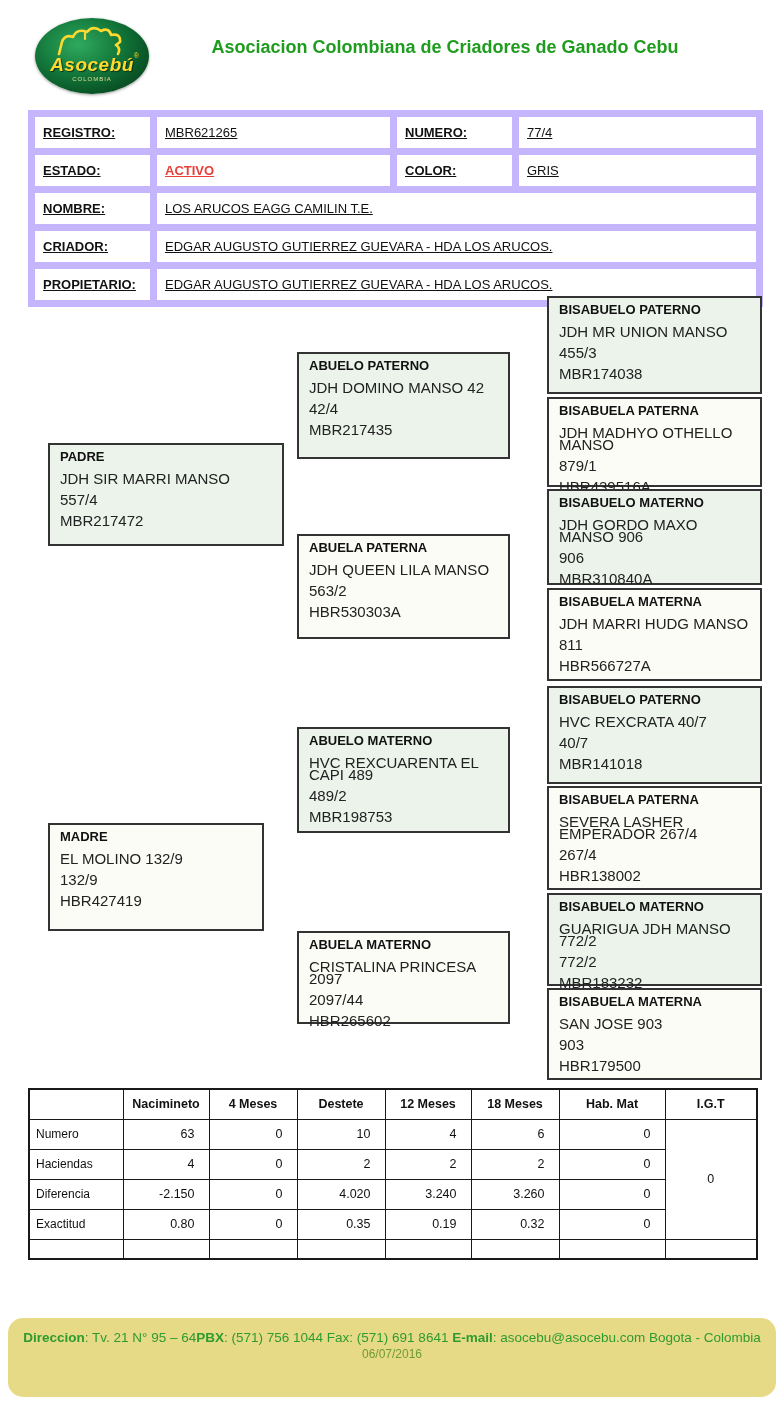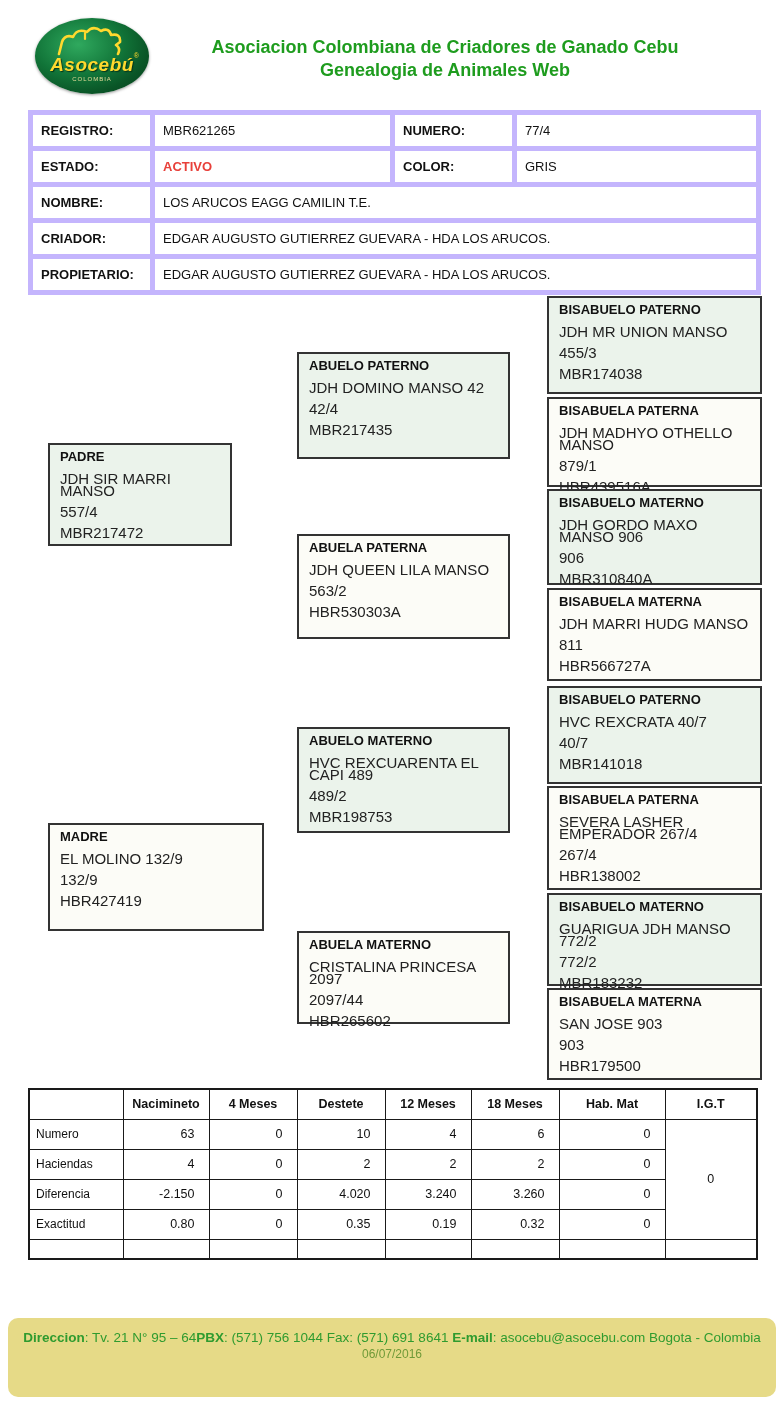--- a/index.html
+++ b/index.html
@@ -24,22 +24,22 @@
   .logo-text{position:absolute;left:0;right:0;top:36px;text-align:center;color:var(--logo-yellow);
     font-weight:bold;font-style:italic;font-size:19px;text-shadow:1px 1px 1px #06361a;letter-spacing:.5px;}
   .logo-reg{position:absolute;right:10px;top:34px;color:var(--logo-yellow);font-size:7px;}
   .logo-sub{position:absolute;left:0;right:0;top:58px;text-align:center;color:#e8dd9a;font-size:6px;letter-spacing:1px;}
   .titles{position:absolute;left:160px;top:36px;width:570px;text-align:center;
     color:var(--green);font-weight:bold;font-size:18px;line-height:23px;}
 
   
   table{border-collapse:collapse;table-layout:fixed;}
   .info-table{position:absolute;left:28px;top:110px;width:728px;}
-  .info-table td{border:5px solid #c4b5fd;height:28px;font-size:13px;color:#111;
-    padding:8px 8px;vertical-align:middle;overflow:hidden;white-space:nowrap;}
+  .info-table td{border:7px solid #c4b5fd;height:28px;font-size:13px;color:#111;
+    padding:8px 8px;vertical-align:middle;overflow:hidden;white-space:nowrap;text-decoration:underline;}
   .info-table{border:2px solid #1a1a1a;}
   .info-table td.lbl{font-weight:bold;}
   .info-table td.estado{color:var(--red);font-weight:bold;}
 
   
   .pbox{position:absolute;border:2px solid #333;padding:4px 10px 6px 10px;}
   .pbox.male{background:var(--male-box);}
   .pbox.female{background:var(--female-box);}
   .pbox-title{font-size:13px;font-weight:bold;color:#111;margin-bottom:4px;}
   .pbox-line{font-size:15px;color:#222;margin-top:9px;line-height:12px;}
@@ -49,21 +49,21 @@
   .stats-table th,.stats-table td{border:1px solid #1a1a1a;font-size:12.5px;color:#111;overflow:hidden;}
   .stats-table th{height:30px;font-weight:bold;text-align:center;}
   .stats-table td{height:30px;}
   .stats-table td.rowlbl{padding-left:6px;font-size:12px;}
   .stats-table td.num{text-align:right;padding-right:14px;}
   .stats-table td.igt{text-align:center;vertical-align:middle;}
   .stats-table tr.empty td{height:20px;}
 
   
   .footer{position:absolute;left:8px;top:1318px;width:768px;height:79px;background:var(--footer-bg);
-    border-radius:10px;text-align:center;padding-top:10px;color:var(--footer-green);}
+    border-radius:15px;text-align:center;padding-top:10px;color:var(--footer-green);}
   .footer-line{font-size:13.5px;line-height:19px;padding:0 4px;}
   .footer-line b{font-weight:bold;}
   .footer-date{font-size:12px;color:var(--date-green);}
 </style>
 </head>
 <body>
 
 <div class="page">
 
   <div>
@@ -71,21 +71,20 @@
       <svg width="86" height="30" viewBox="0 0 86 30">
         <path d="M10 28 L13 16 Q16 8 24 11 Q28 2 38 6 Q44 -1 52 5 Q60 1 62 9 Q72 7 71 16 L67 19 Q72 22 69 28" fill="none" stroke="#ffd92e" stroke-width="2.6" stroke-linecap="round" stroke-linejoin="round"></path>
         <path d="M36 7 L36 13" fill="none" stroke="#ffd92e" stroke-width="2.2" stroke-linecap="round"></path>
       </svg>
       <div class="logo-text">Asocebú</div>
       <div class="logo-reg">®</div>
       <div class="logo-sub">COLOMBIA</div>
     </div>
     <div class="titles">
       <div>Asociacion Colombiana de Criadores de Ganado Cebu</div>
-      <div>Genealogia de Animales Web</div>
     </div>
   </div>
 
   <table class="info-table">
     <colgroup>
         <col style="width:122px">
         <col style="width:240px">
         <col style="width:122px">
         <col style="width:244px">
       </colgroup>
@@ -112,21 +111,21 @@
     </tr>
     <tr>
       <td class="lbl">PROPIETARIO:</td>
       <td colspan="3">EDGAR AUGUSTO GUTIERREZ GUEVARA - HDA LOS ARUCOS.</td>
     </tr>
   </tbody>
     </table>
 
   <div>
 
-    <div class="pbox male" style="left:48px;top:443px;width:184px;height:103px">
+    <div class="pbox male" style="left:48px;top:443px;width:236px;height:103px">
       <div class="pbox-title">PADRE</div>
       <div class="pbox-line">JDH SIR MARRI MANSO</div>
       <div class="pbox-line">557/4</div>
       <div class="pbox-line">MBR217472</div>
     </div>
 
     <div class="pbox female" style="left:48px;top:823px;width:216px;height:108px">
       <div class="pbox-title">MADRE</div>
       <div class="pbox-line">EL MOLINO 132/9</div>
       <div class="pbox-line">132/9</div>

